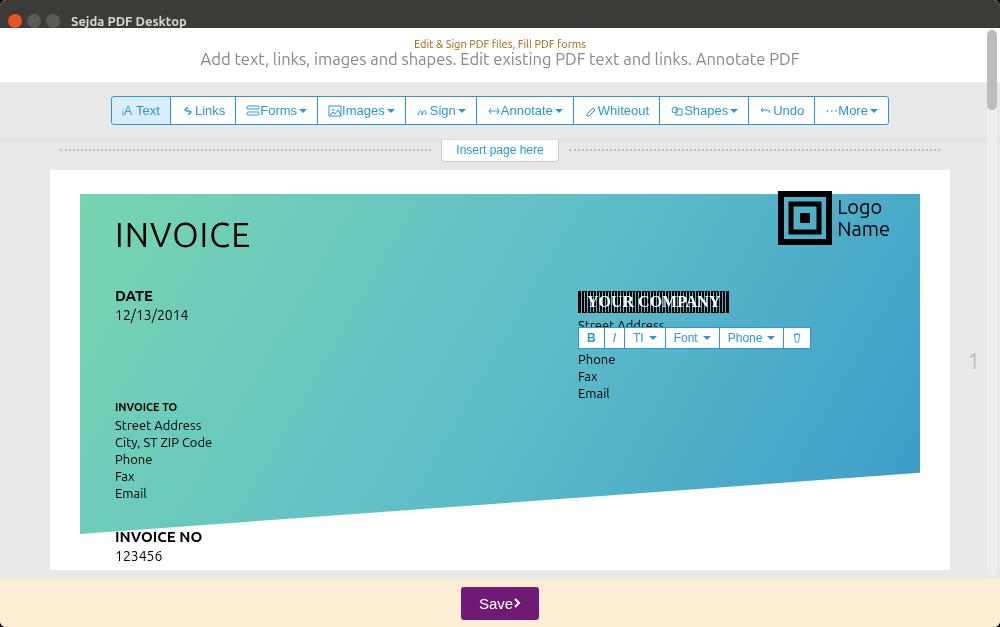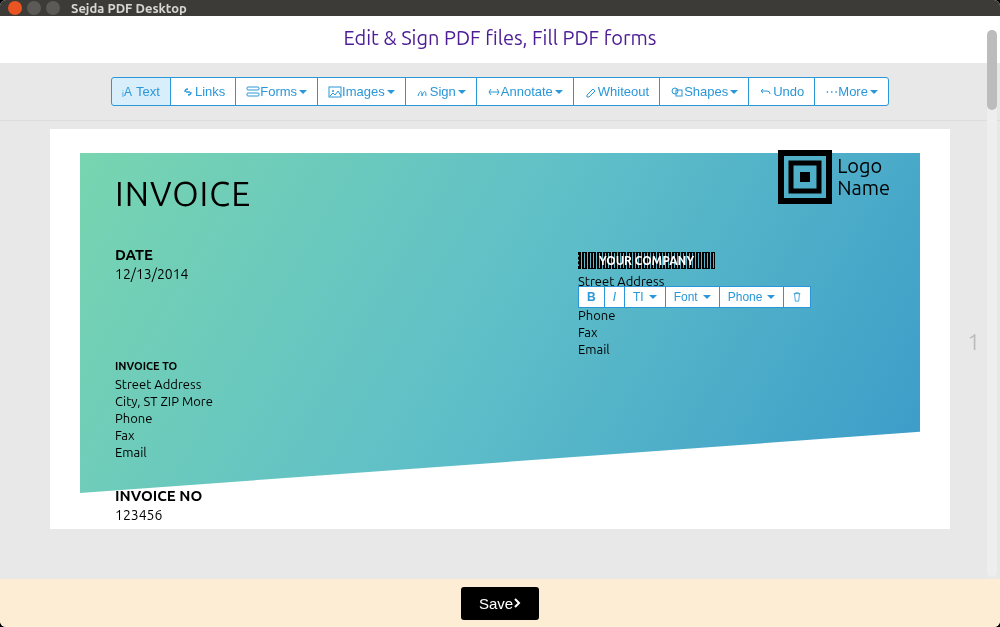--- a/index.html
+++ b/index.html
@@ -1,25 +1,25 @@
 <!DOCTYPE html>
 <html><head>
   <meta charset="utf-8">
   <style>
     * { margin: 0; padding: 0; box-sizing: border-box; }
     body { font-family: -apple-system, Ubuntu, sans-serif; width: 1000px; height: 627px; overflow: hidden; background: #000; }
     .window { width: 1000px; height: 627px; background: #fff; border-radius: 6px; overflow: hidden; display: flex; flex-direction: column; }
-    .titlebar { background: #3c3b37; height: 16px; display: flex; align-items: center; padding: 0 8px; }
+    .titlebar { background: #3c3b37; height: 28px; display: flex; align-items: flex-end; padding: 0 8px; }
     .win-btn { width: 14px; height: 14px; border-radius: 7px; margin-right: 5px; display: inline-block; }
     .win-close { background: #e95420; }
     .win-min { background: #5b5a56; }
     .win-max { background: #5b5a56; }
     .title-text { color: #d8d7d3; font-size: 13px; font-weight: 600; margin-left: 6px; }
     .header { background: #fff; padding: 10px 20px 14px; text-align: center; }
-    .header-l1 { color: #4c1d95; font-size: 20px; }
+    .header-l1 { color: #a16207; font-size: 11px; }
     .header-l2 { color: #888; font-size: 16.5px; }
     .toolbar-area { background: #e8e8e8; padding: 14px 100px; border-bottom: 1px solid #ddd; display:flex; justify-content:center;}
     .toolbar { display: flex; gap: 0; }
     .tbtn { background: #fff; border: 1px solid #2a97d8; color: #2a97d8; font-size: 13px; padding: 6px 10px; display: flex; align-items: center; cursor: pointer; margin-left:-1px; white-space:nowrap; }
     .tbtn:first-child{ margin-left:0; border-top-left-radius:3px; border-bottom-left-radius:3px;}
     .tbtn:last-child{ border-top-right-radius:3px; border-bottom-right-radius:3px;}
     .tbtn.active { background: #d9eefb; }
     .caret { width:0; height:0; border-left:4px solid transparent; border-right:4px solid transparent; border-top:4px solid #2a97d8; margin-left:2px;}
     .ticon { display:inline-flex; }
     .content { flex:1; background:#e8e8e8; position:relative; overflow:hidden;}
@@ -33,46 +33,47 @@
     .inv-content{ position:absolute; left:65px; right:60px; top:45px; bottom:0; color:#000;}
     .inv-title{ font-size:34px; font-weight:400; letter-spacing:1px;}
     .row2{ display:flex; margin-top:34px; gap:16px;flex-direction:column;}
     .col{ flex:0 0 225px;}
     .lbl{ font-weight:700; font-size:15px;}
     .val{ font-size:14px; margin-top:3px;}
     .logo-block{ position:absolute; right:0; top:-25px; display:flex; align-items:center; gap:4px;}
     .logo-sq{ width:56px; height:56px; display:flex; align-items:center; justify-content:center;}
     .logo-text{ font-size:20px; line-height:1.1;}
     .company{ position:absolute; left:463px; top:76px; }
-    .company-title{ font-weight:700; font-size:12px; background: repeating-linear-gradient(90deg,#000 0,#000 2px,transparent 2px,transparent 3px); color:#fff; padding:1px 20px; display:inline-block; border:1px dashed #000;}
+    .company-title{ font-weight:700; font-size:16px; background: repeating-linear-gradient(90deg,#000 0,#000 2px,transparent 2px,transparent 3px); color:#fff; padding:1px 8px; display:inline-block; border:1px dashed #000;font-family:Liberation Serif, serif;}
     .clines{ font-size:13px; line-height:1.3; margin-top:4px;}
     .fmt-bar{ position:absolute; left:463px; top:112px; display:flex; }
     .fbt{ border:1px solid #2a97d8; background:#fff; color:#2a97d8; font-size:12px; padding:3px 8px; display:flex; align-items:center; gap:3px; cursor:pointer; margin-left:-1px;}
     .fbt:first-child{margin-left:0;}
     .invto{ position:absolute; left:0; top:186px;}
     .invto .lbl{ font-size:11px;}
     .invto .clines{ font-size:13px;}
     .footer{ background:#fdedd4; height:48px; display:flex; align-items:center; justify-content:center;}
-    .save-btn{ background:#000000; color:#fff; border:none; padding:8px 18px; font-size:15px; border-radius:3px; display:flex; align-items:center; cursor:pointer;}
+    .save-btn{ background:#701a75; color:#fff; border:none; padding:8px 18px; font-size:15px; border-radius:3px; display:flex; align-items:center; cursor:pointer;}
     .scrollbar{ position:absolute; right:3px; top:30px; bottom:50px; width:10px; background:#eee; border-radius:5px;}
     .scroll-thumb{ position:absolute; top:0; width:10px; height:80px; background:#bcbcbc; border-radius:5px;}
   </style>
 </head>
 <body>
 
 <div class="window">
   <div class="titlebar">
     <span class="win-btn win-close"></span>
     <span class="win-btn win-min"></span>
     <span class="win-btn win-max"></span>
     <span class="title-text">Sejda PDF Desktop</span>
   </div>
 
   <div class="header">
     <div class="header-l1">Edit &amp; Sign PDF files, Fill PDF forms</div>
+    <div class="header-l2">Add text, links, images and shapes. Edit existing PDF text and links. Annotate PDF</div>
   </div>
 
   <div class="toolbar-area">
     <div class="toolbar">
       <button class="tbtn active">
         <span class="ticon">
             <svg width="14" height="14" viewBox="0 0 14 14">
               <text x="0" y="11" font-size="12" fill="#2a97d8">ᵢA</text>
             </svg>
           </span>
@@ -155,20 +156,21 @@
         <span class="ticon">⋯</span>
         <span>More</span>
           <span class="caret"></span>
       </button>
     </div>
   </div>
 
   <div class="content">
     <div class="insert-row">
       <div class="dots"></div>
+      <button class="insert-btn">Insert page here</button>
       <div class="dots"></div>
     </div>
 
     <div class="page-num">1</div>
     <div class="delete-btn">
       <svg width="12" height="14" viewBox="0 0 12 14">
           <path d="M2 3h8M4 3V2h4v1M3 3l1 9h4l1-9" stroke="#2a97d8" fill="none"></path>
         </svg>
     </div>
 
@@ -232,21 +234,21 @@
               <svg width="10" height="12" viewBox="0 0 12 14">
                 <path d="M2 3h8M4 3V2h4v1M3 3l1 9h4l1-9" stroke="#2a97d8" fill="none"></path>
               </svg>
             </button>
         </div>
 
         <div class="invto">
           <div class="lbl">INVOICE TO</div>
           <div class="clines">
             <div>Street Address</div>
-            <div>City, ST ZIP More</div>
+            <div>City, ST ZIP Code</div>
             <div>Phone</div>
             <div>Fax</div>
             <div>Email</div>
           </div>
         </div>
       </div>
     </div>
   </div>
 
   <div class="footer">

